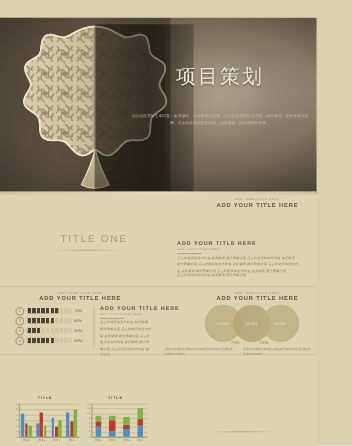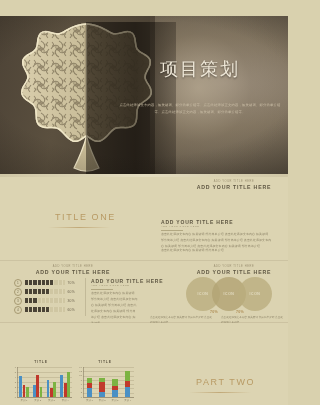--- a/index.html
+++ b/index.html
@@ -403,16 +403,15 @@
         <div class="bar" style="left: 36.1975px; width: 5.355px; height: 3.85714px; bottom: 13.5px; background: rgb(192, 57, 43); position: absolute;"></div>
         <div class="bar" style="left: 36.1975px; width: 5.355px; height: 6.42857px; bottom: 17.3571px; background: rgb(124, 179, 66); position: absolute;"></div>
         <div class="xlab" style="left: 32.5px; width: 12.75px; top: 31.5px;">类别 3</div>
         <div class="bar" style="left: 48.9475px; width: 5.355px; height: 9.64286px; bottom: 6px; background: rgb(74, 144, 196); position: absolute;"></div>
         <div class="bar" style="left: 48.9475px; width: 5.355px; height: 6px; bottom: 15.6429px; background: rgb(192, 57, 43); position: absolute;"></div>
         <div class="bar" style="left: 48.9475px; width: 5.355px; height: 10.7143px; bottom: 21.6429px; background: rgb(124, 179, 66); position: absolute;"></div>
         <div class="xlab" style="left: 45.25px; width: 12.75px; top: 31.5px;">类别 4</div>
       </div>
   </div>
 
-  <div class="part-label p2">PART TWO</div>
   <div class="part-rule" style="left:189px;top:376px;width:62px;"></div>
 
 </div>
 
 </body></html>

